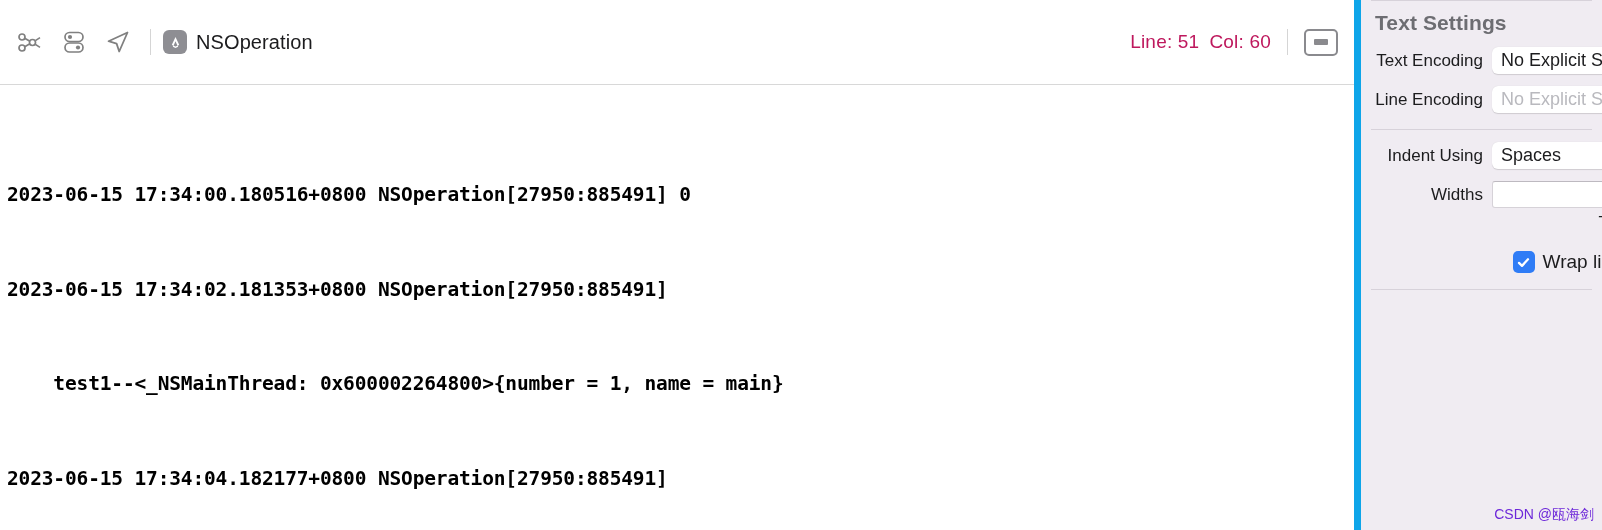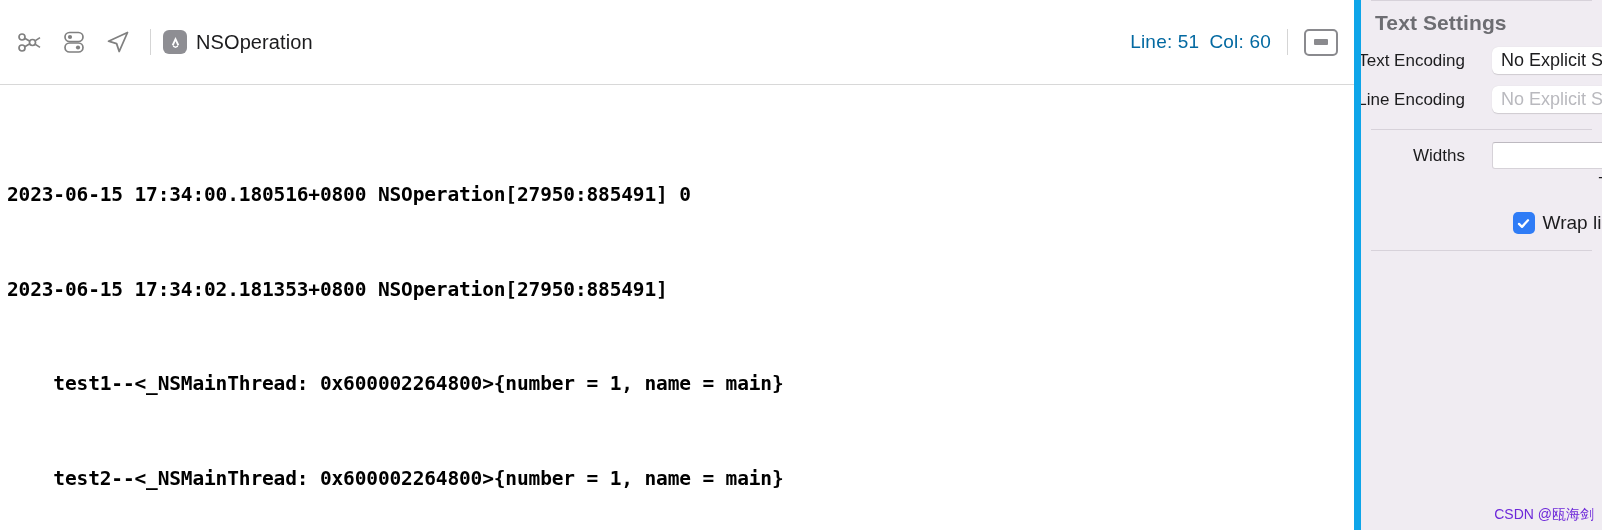--- a/index.html
+++ b/index.html
@@ -63,21 +63,21 @@
   }
   .scheme-name {
     font-size: 20px;
     color: #1c1c1e;
     letter-spacing: 0.1px;
     white-space: nowrap;
   }
   .tb-spacer { flex: 1 1 auto; }
   .linecol {
     font-size: 19px;
-    color: #0369a1;
+    color: #be185d;
     white-space: nowrap;
     letter-spacing: 0.2px;
   }
   .linecol .lc-gap { display:inline-block; width: 10px; }
   .tb-sep2 {
     width: 1px; height: 26px;
     background: #d5d5d5;
     margin: 0 16px;
     flex: 0 0 auto;
   }
@@ -151,21 +151,21 @@
     align-items: center;
     justify-content: flex-end;
     padding: 0 0 0 0;
     margin-top: 12px;
     white-space: nowrap;
   }
   .insp-label {
     font-size: 17px;
     color: #1c1c1e;
     text-align: left;
-    padding-right: 27px;
+    padding-right: 9px;
     flex: 0 0 auto;
   }
   .insp-field {
     background: #ffffff;
     border-radius: 6px;
     height: 27px;
     line-height: 27px;
     font-size: 18px;
     color: #1c1c1e;
     padding: 0 9px;
@@ -290,20 +290,21 @@
         <div class="bar"></div>
       </div>
     </div>
 
     <div class="log-area">
       <div class="log-gutter"></div>
       <div class="log-text">
         <div class="log-line">2023-06-15 17:34:00.180516+0800 NSOperation[27950:885491] 0</div>
         <div class="log-line">2023-06-15 17:34:02.181353+0800 NSOperation[27950:885491]</div>
         <div class="log-line">    test1--&lt;_NSMainThread: 0x600002264800&gt;{number = 1, name = main}</div>
+        <div class="log-line">2023-06-15 17:34:04.182177+0800 NSOperation[27950:885491]</div>
         <div class="log-line">    test2--&lt;_NSMainThread: 0x600002264800&gt;{number = 1, name = main}</div>
         
         
         
         
         
       </div>
     </div>
   </div>
 
@@ -318,20 +319,24 @@
       <div class="insp-field">No Explicit Setting</div>
     </div>
 
     <div class="insp-row">
       <div class="insp-label">Line Encoding</div>
       <div class="insp-field disabled">No Explicit Setting</div>
     </div>
 
     <div class="insp-rule-wide"></div>
 
+    <div class="insp-row">
+      <div class="insp-label">Indent Using</div>
+      <div class="insp-field">Spaces</div>
+    </div>
 
     <div class="insp-row">
       <div class="insp-label">Widths</div>
       <div class="insp-field plain"></div>
     </div>
 
     <div class="insp-sub">
       <span class="insp-sub-inner">Tab</span>
     </div>
 

